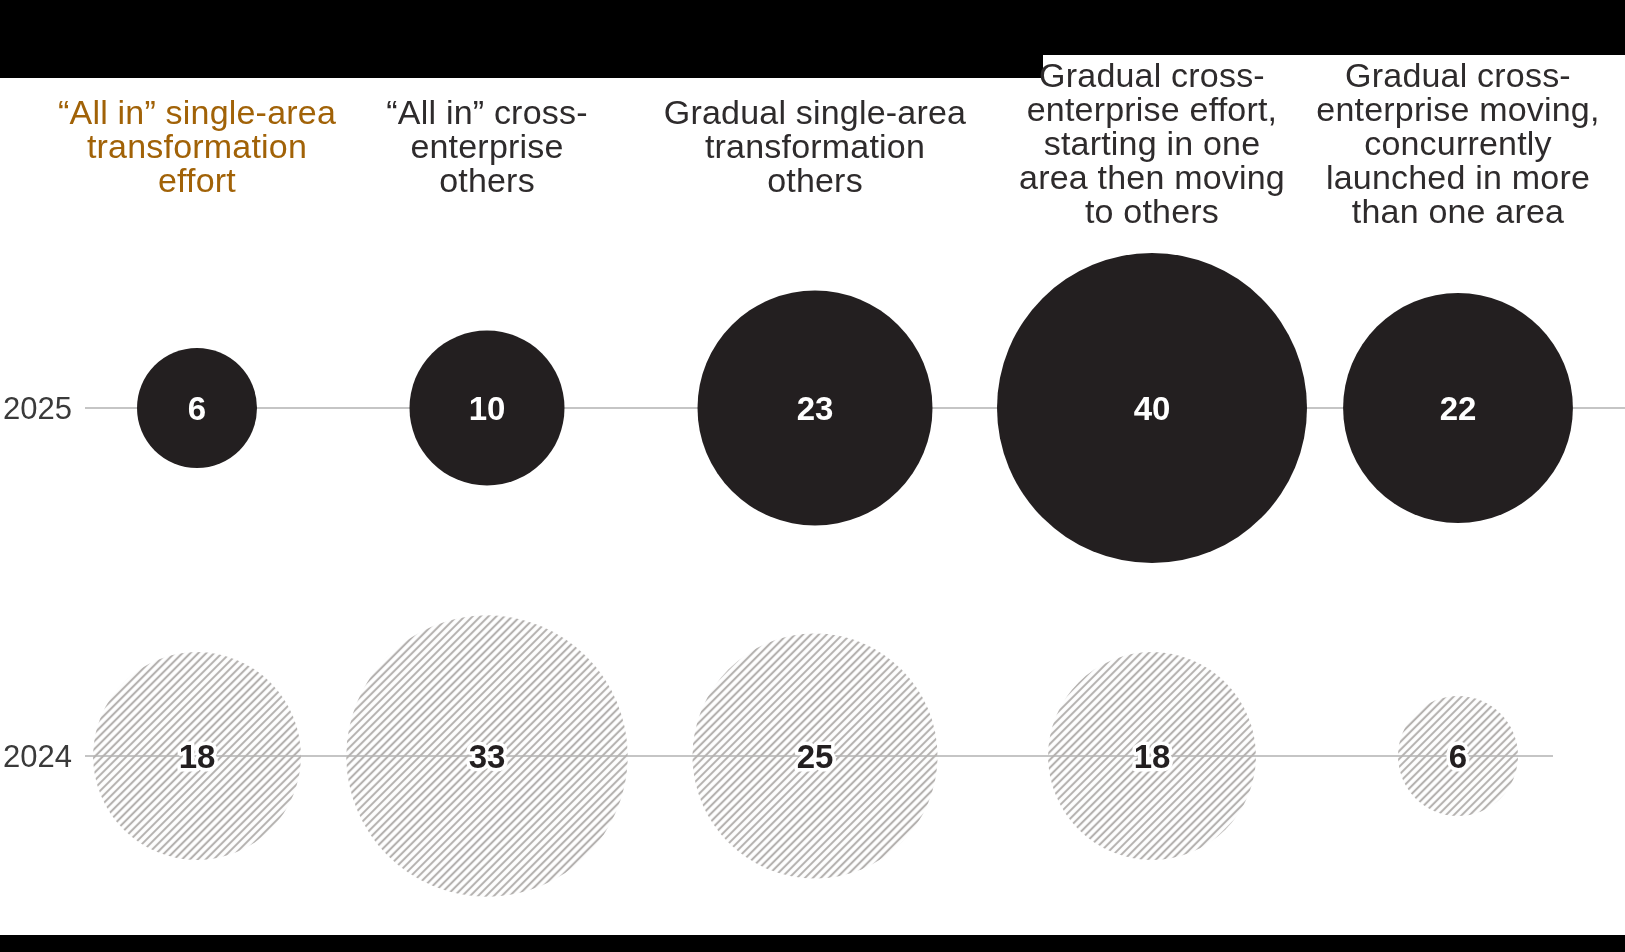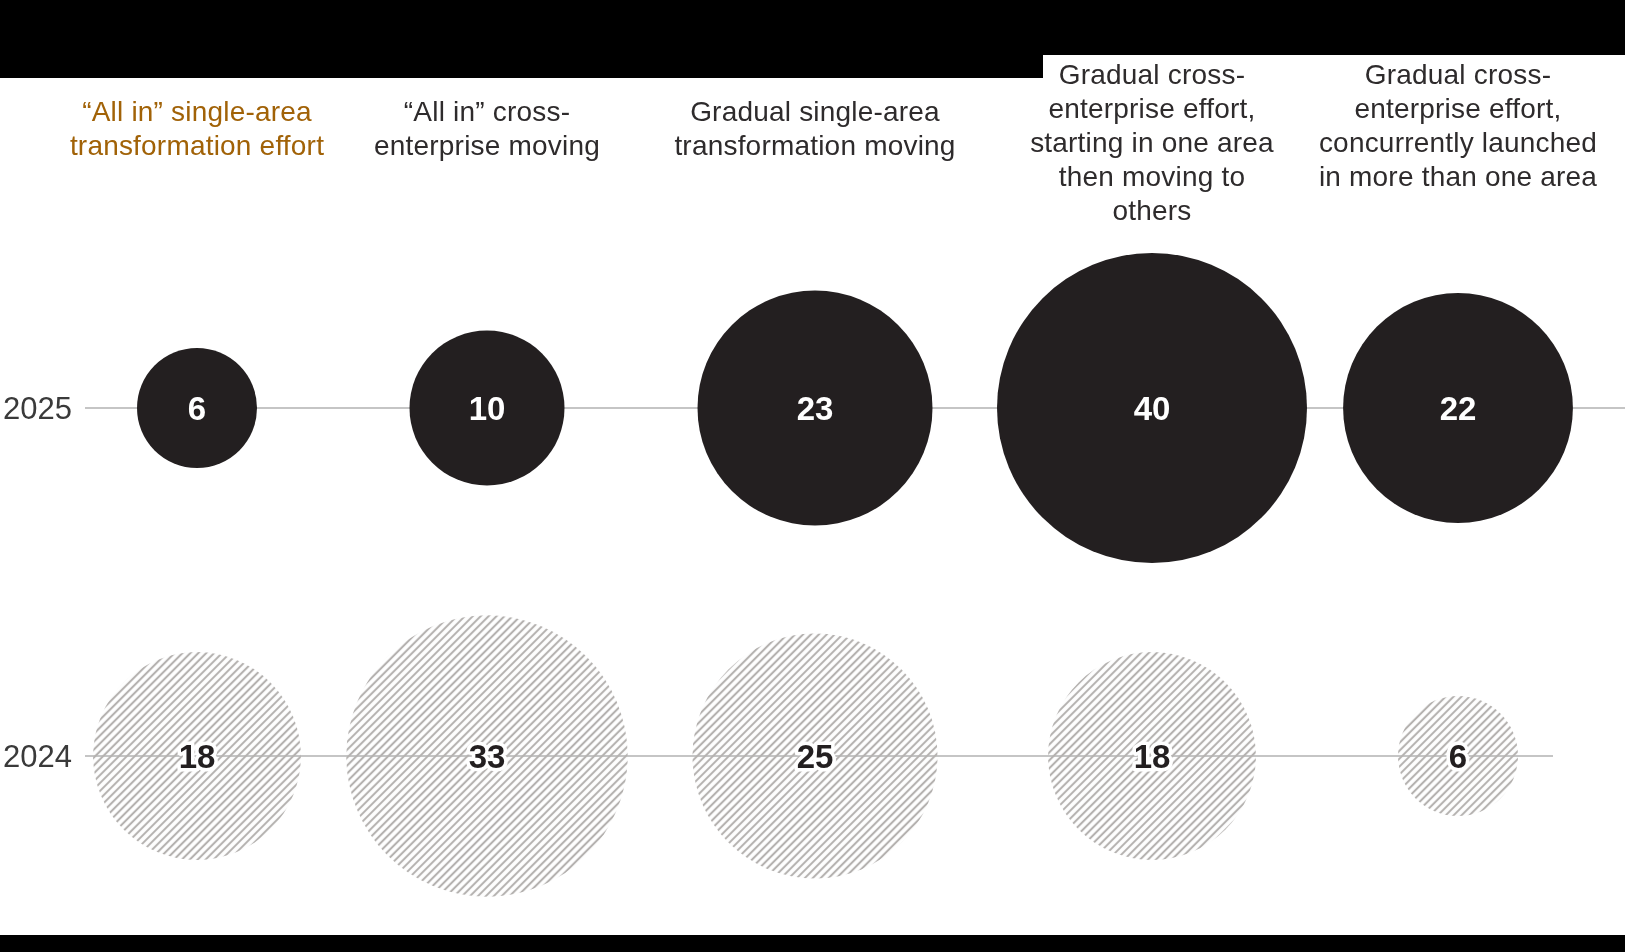--- a/index.html
+++ b/index.html
@@ -8,21 +8,21 @@
     width: 1625px;
     height: 952px;
     overflow: hidden;
     background: #000;
     font-family: "Liberation Sans", "DejaVu Sans", sans-serif;
   }
   #chart-svg { position: absolute; left: 0; top: 0; }
   .col-header {
     position: absolute;
     text-align: center;
-    font-size: 28px;
+    font-size: 34px;
     line-height: 34px;
     font-weight: 400;
     color: #2e2b2c;
     letter-spacing: 0.2px;
   }
   #chart-svg text.bubble-num {
     font-family: "Liberation Sans", "DejaVu Sans", sans-serif;
     font-size: 33px;
     font-weight: 700;
   }
@@ -68,17 +68,17 @@
         <circle cx="815" cy="756" r="122.5" fill="url(#hatch)"></circle>
         <text x="815" y="768" text-anchor="middle" class="bubble-num" fill="#231f20" stroke="#ffffff" stroke-width="7" paint-order="stroke" stroke-linejoin="round">25</text>
         <circle cx="1152" cy="756" r="103.9" fill="url(#hatch)"></circle>
         <text x="1152" y="768" text-anchor="middle" class="bubble-num" fill="#231f20" stroke="#ffffff" stroke-width="7" paint-order="stroke" stroke-linejoin="round">18</text>
         <circle cx="1458" cy="756" r="60.0" fill="url(#hatch)"></circle>
         <text x="1458" y="768" text-anchor="middle" class="bubble-num" fill="#231f20" stroke="#ffffff" stroke-width="7" paint-order="stroke" stroke-linejoin="round">6</text>
       </g>
   </svg>
 
   <div class="col-header" style="left: 47px; top: 95px; width: 300px; color: #a16207;">“All in” single-area transformation effort</div>
-  <div class="col-header" style="left: 372px; top: 95px; width: 230px; color: rgb(46, 43, 44);">“All in” cross-enterprise moving</div>
-  <div class="col-header" style="left: 660px; top: 95px; width: 310px; color: rgb(46, 43, 44);">Gradual single-area transformation moving</div>
+  <div class="col-header" style="left: 372px; top: 95px; width: 230px; color: rgb(46, 43, 44);">“All in” cross-enterprise others</div>
+  <div class="col-header" style="left: 660px; top: 95px; width: 310px; color: rgb(46, 43, 44);">Gradual single-area transformation others</div>
   <div class="col-header" style="left: 1016px; top: 58px; width: 272px; color: rgb(46, 43, 44);">Gradual cross-enterprise effort, starting in one area then moving to others</div>
-  <div class="col-header" style="left: 1308px; top: 58px; width: 300px; color: rgb(46, 43, 44);">Gradual cross-enterprise effort, concurrently launched in more than one area</div>
+  <div class="col-header" style="left: 1308px; top: 58px; width: 300px; color: rgb(46, 43, 44);">Gradual cross-enterprise moving, concurrently launched in more than one area</div>
 </div>
 
 </body></html>

